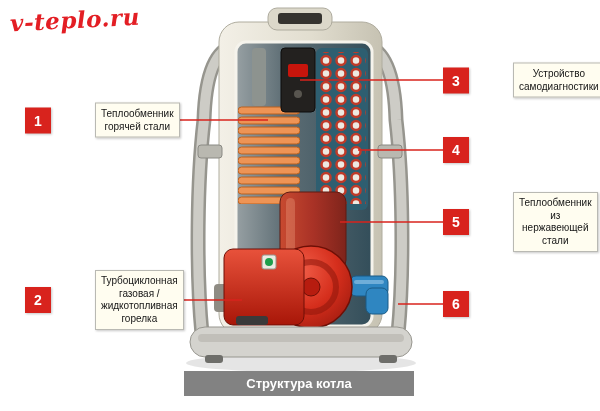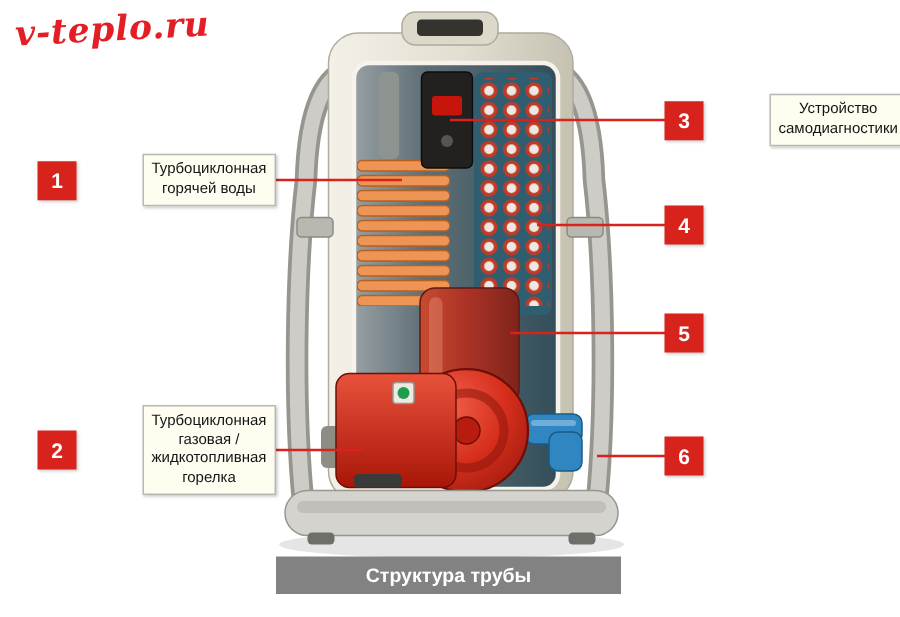--- a/index.html
+++ b/index.html
@@ -152,40 +152,41 @@
       <line x1="172" y1="300" x2="242" y2="300"></line>
       <line x1="300" y1="80" x2="446" y2="80"></line>
       <line x1="358" y1="150" x2="446" y2="150"></line>
       <line x1="340" y1="222" x2="446" y2="222"></line>
       <line x1="398" y1="304" x2="446" y2="304"></line>
     </g>
   </svg>
 
   <div class="callout c1">
     <div class="num">1</div>
-    <div class="txt">Турбоциклонная горячей воды</div>
+    <div class="txt">Теплообменник горячей стали</div>
   </div>
 
   <div class="callout c2">
     <div class="num">2</div>
     <div class="txt">Турбоциклонная газовая / жидкотопливная горелка</div>
   </div>
 
   <div class="callout c3">
     <div class="num">3</div>
     <div class="txt">Устройство самодиагностики</div>
   </div>
 
   <div class="callout c4">
     <div class="num">4</div>
   </div>
 
   <div class="callout c5">
     <div class="num">5</div>
+    <div class="txt">Теплообменник из нержавеющей стали</div>
   </div>
 
   <div class="callout c6">
     <div class="num">6</div>
   </div>
 
-  <div class="caption">Структура трубы</div>
+  <div class="caption">Структура котла</div>
 
 </div>
 
 </body></html>

